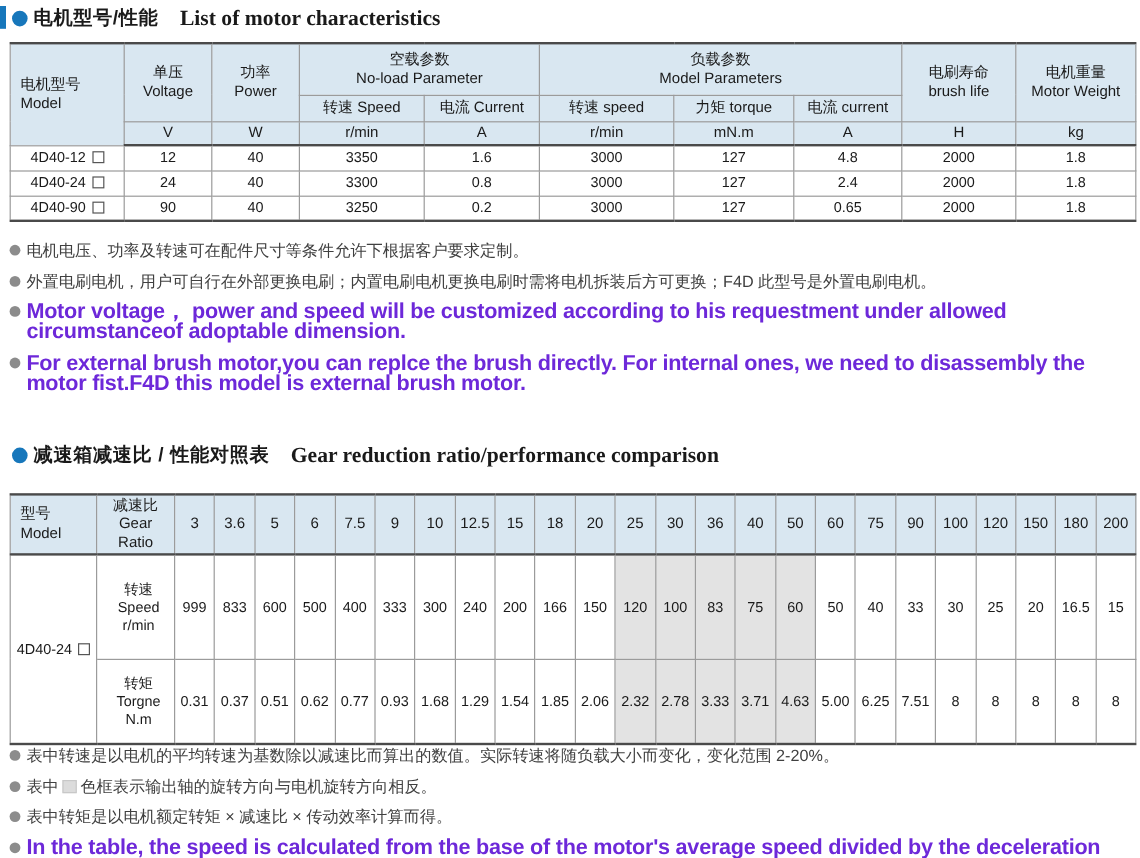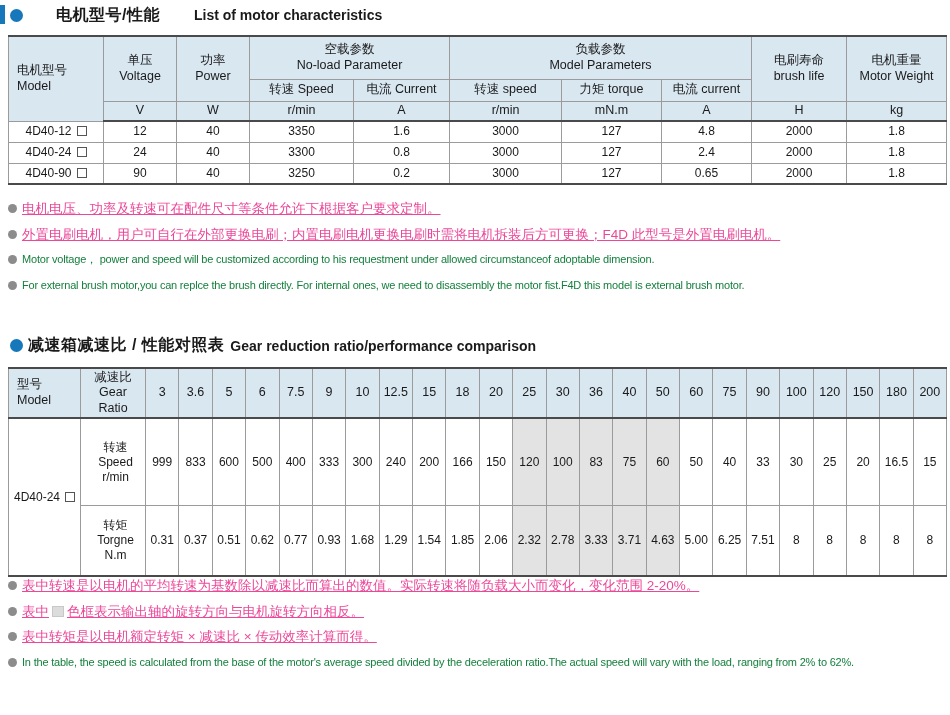--- a/index.html
+++ b/index.html
@@ -24,21 +24,21 @@
     position:absolute; left:0; top:2px;
     width:5px; height:19px;
     background:#1777bb;
   }
   .bullet-dot {
     width:13px; height:13px; border-radius:50%;
     background:#1777bb;
     display:inline-block; margin-right:5px; flex:0 0 auto;
   }
   .title-zh { font-size:16px; font-weight:700; letter-spacing:0.5px; }
-  .title-en { font-size:14px; font-weight:700; margin-left:6px; }
+  .title-en { font-size:18px; font-weight:700; margin-left:18px;font-family:Liberation Serif, serif; }
 
   
   table {
     border-collapse: collapse;
     table-layout: fixed;
     margin-left:8px;
     width: 938px;
     font-size:12px;
   }
   td {
@@ -66,38 +66,38 @@
   .shaded { background:#e3e3e3; }
 
   
   .notes { margin-left:8px; margin-right:4px; }
   .note { display:flex; align-items:flex-start; margin-bottom:8.5px; }
   .note-bullet {
     width:9px; height:9px; border-radius:50%;
     background:#8c8c8c; flex:0 0 auto;
     margin-top:4px; margin-right:5px;
   }
-  .note-zh .note-text { font-size:13.5px; color:#ec4899;text-decoration:underline; }
-  .note-en .note-text { font-size:11px; color:#15803d; letter-spacing:-0.2px; }
+  .note-zh .note-text { font-size:13.5px; color:#404040; }
+  .note-en .note-text { font-size:18px; color:#6d28d9; letter-spacing:-0.2px;font-weight:bold; }
   .note-text { line-height:17px; }
   .inline-gray-box {
     display:inline-block;
     width:12px; height:11px;
     background:#dcdcdc;
     border:1px solid #c8c8c8;
     vertical-align:-1px;
     margin:0 3px;
   }
 
   
-  #title1 { margin-top:3px;gap:28px; }
+  #title1 { margin-top:3px; }
   #table1 { margin-top:8px; }
   #notes1 { margin-top:15px; }
   #title2 { margin-top:40px; }
-  #table2 { margin-top:9px; }
+  #table2 { margin-top:19px; }
   #notes2 { }
 
   #table2 td { font-size:12px; }
   #table2 .hdr td { font-size:12.5px; }
   .lbl-3line { text-align:center; padding-left:7px; font-size:12px; }
   .lbl-3line span { display:block; line-height:15px; }
 </style>
 </head>
 <body>
 

